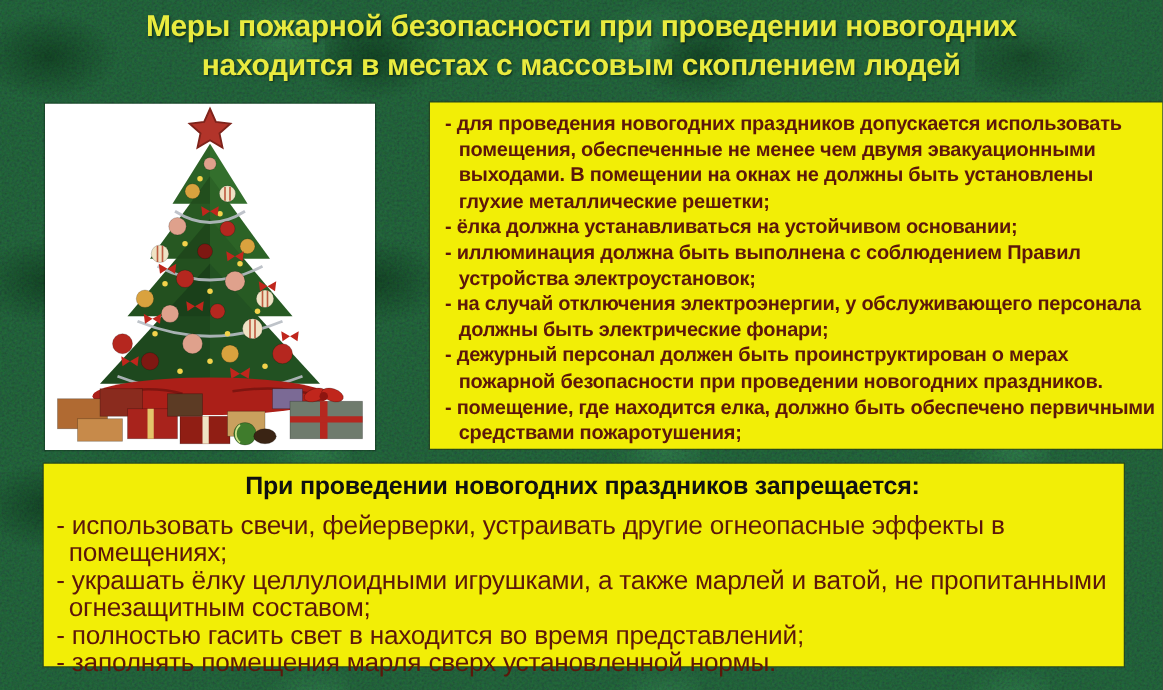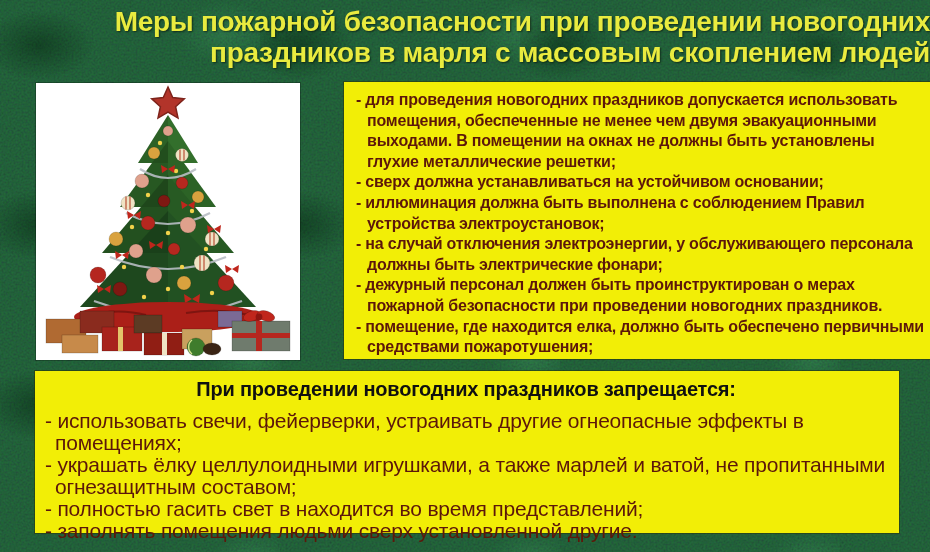--- a/index.html
+++ b/index.html
@@ -19,22 +19,22 @@
     background-image:
       radial-gradient(ellipse 80px 50px at 15% 25%, rgba(8,38,18,.55), transparent 70%),
       radial-gradient(ellipse 70px 45px at 75% 15%, rgba(90,150,105,.28), transparent 70%),
       radial-gradient(ellipse 90px 55px at 45% 70%, rgba(6,32,16,.5), transparent 70%),
       radial-gradient(ellipse 60px 40px at 90% 80%, rgba(95,158,110,.24), transparent 70%),
       radial-gradient(ellipse 75px 45px at 30% 90%, rgba(8,38,18,.5), transparent 70%);
     background-size:260px 180px,300px 220px,340px 240px,280px 200px,320px 230px;
   }
   .grain{position:absolute;inset:0;width:100%;height:100%;mix-blend-mode:overlay;opacity:.55;pointer-events:none}
   .title{
-    position:absolute;top:6px;left:0;width:100%;text-align:right;
-    color:var(--title-yellow);font-weight:bold;font-size:28px;line-height:31px;
+    position:absolute;top:6px;left:0;width:100%;text-align:center;
+    color:var(--title-yellow);font-weight:bold;font-size:24px;line-height:31px;
     letter-spacing:-0.3px;text-shadow:1px 1px 2px rgba(0,0,0,.55);
   }
   .tree-box{
     position:absolute;left:36px;top:83px;width:264px;height:277px;
     background:var(--tree-panel-white);box-shadow:0 0 0 1px rgba(0,0,0,.25);
   }
   .tree-box svg{display:block;width:100%;height:100%}
   .rules-box{
     position:absolute;left:308px;top:82px;width:592px;height:277px;
     background:var(--panel-yellow);box-shadow:0 0 0 1px rgba(45,45,0,.45);
@@ -68,21 +68,21 @@
   <svg class="grain" xmlns="http://www.w3.org/2000/svg">
     <filter id="noise">
       <feTurbulence type="fractalNoise" baseFrequency="0.5" numOctaves="3" stitchTiles="stitch"></feTurbulence>
       <feColorMatrix type="matrix" values="0.15 0 0 0 0  0 0.5 0 0 0.05  0.15 0 0.25 0 0  0 0 0 0 0.9"></feColorMatrix>
     </filter>
     <rect width="100%" height="100%" filter="url(#noise)"></rect>
   </svg>
 
   <header class="title">
     <div>Меры пожарной безопасности при проведении новогодних</div>
-    <div>праздников в марля с массовым скоплением людей</div>
+    <div>находится в местах с массовым скоплением людей</div>
   </header>
 
   <div class="tree-box">
     <svg viewBox="0 0 264 277" xmlns="http://www.w3.org/2000/svg">
 
       <path d="M132 4 L136.7 14.6 L148.3 15.9 L139.6 23.7 L142 35.1 L132 29.2 L122 35.1 L124.4 23.7 L115.7 15.9 L127.3 14.6 Z" fill="#b2342a" stroke="#7e231b" stroke-width="1.5"></path>
 
       <rect x="126" y="216" width="12" height="20" fill="#5f3d1e"></rect>
 
       <g>
@@ -201,31 +201,31 @@
         <ellipse cx="216" cy="233" rx="9" ry="5" fill="#c0261c" transform="rotate(-18 216 233)"></ellipse>
         <ellipse cx="230" cy="233" rx="9" ry="5" fill="#c0261c" transform="rotate(18 230 233)"></ellipse>
         <circle cx="223" cy="234" r="3.4" fill="#8e1510" stroke="none"></circle>
       </g>
     </svg>
   </div>
 
   <section class="rules-box">
     <ul>
       <li>- для проведения новогодних праздников допускается использовать помещения, обеспеченные не менее чем двумя эвакуационными выходами. В помещении на окнах не должны быть установлены глухие металлические решетки;</li>
-      <li>- сверх должна устанавливаться на устойчивом основании;</li>
+      <li>- ёлка должна устанавливаться на устойчивом основании;</li>
       <li>- иллюминация должна быть выполнена с соблюдением Правил устройства электроустановок;</li>
       <li>- на случай отключения электроэнергии, у обслуживающего персонала должны быть электрические фонари;</li>
       <li>- дежурный персонал должен быть проинструктирован о мерах пожарной безопасности при проведении новогодних праздников.</li>
       <li>- помещение, где находится елка, должно быть обеспечено первичными средствами пожаротушения;</li>
     </ul>
   </section>
 
   <section class="prohibited-box">
     <h2>При проведении новогодних праздников запрещается:</h2>
     <ul>
       <li>- использовать свечи, фейерверки, устраивать другие огнеопасные эффекты в помещениях;</li>
       <li>- украшать ёлку целлулоидными игрушками, а также марлей и ватой, не пропитанными огнезащитным составом;</li>
       <li>- полностью гасить свет в находится во время представлений;</li>
-      <li>- заполнять помещения людьми сверх установленной другие.</li>
+      <li>- заполнять помещения марля сверх установленной нормы.</li>
     </ul>
   </section>
 
 </div>
 
 </body></html>

